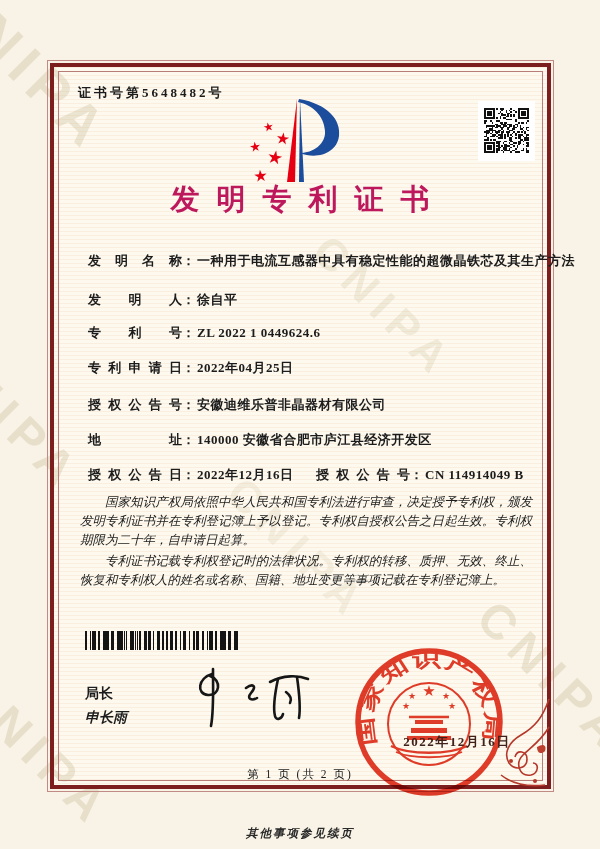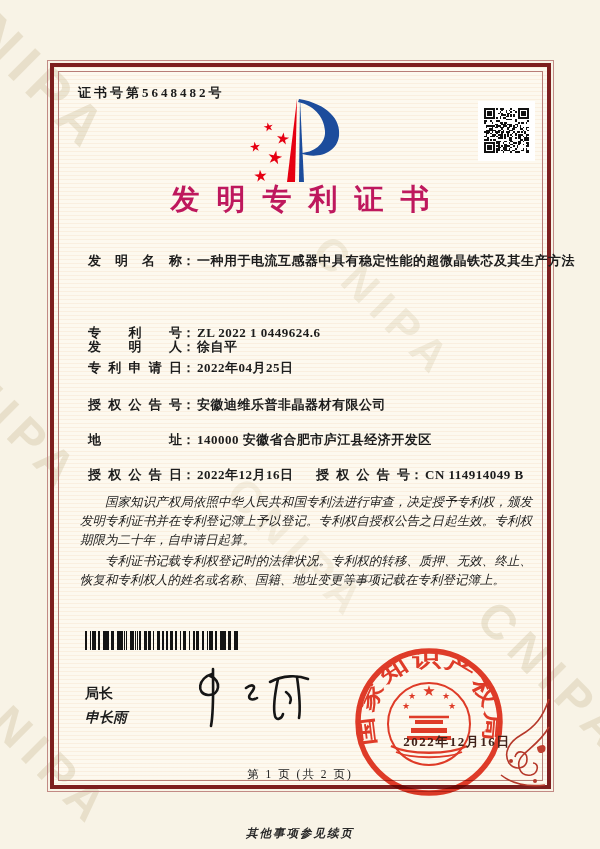--- a/index.html
+++ b/index.html
@@ -382,21 +382,21 @@
       </g>
     </svg>
   </div>
 
   <div class="title">发明专利证书</div>
 
   <div class="fields">
     <div class="frow" style="top:6px;">
       <span class="flabel">发明名称</span><span class="fcolon">：</span><span class="fvalue">一种用于电流互感器中具有稳定性能的超微晶铁芯及其生产方法</span>
     </div>
-    <div class="frow" style="top:45px;margin-top:47px;">
+    <div class="frow" style="top:45px;">
       <span class="flabel">发明人</span><span class="fcolon">：</span><span class="fvalue">徐自平</span>
     </div>
     <div class="frow" style="top:78px;">
       <span class="flabel">专利号</span><span class="fcolon">：</span><span class="fvalue">ZL 2022 1 0449624.6</span>
     </div>
     <div class="frow" style="top:113px;">
       <span class="flabel">专利申请日</span><span class="fcolon">：</span><span class="fvalue">2022年04月25日</span>
     </div>
     <div class="frow" style="top:150px;">
       <span class="flabel">授权公告号</span><span class="fcolon">：</span><span class="fvalue">安徽迪维乐普非晶器材有限公司</span>

